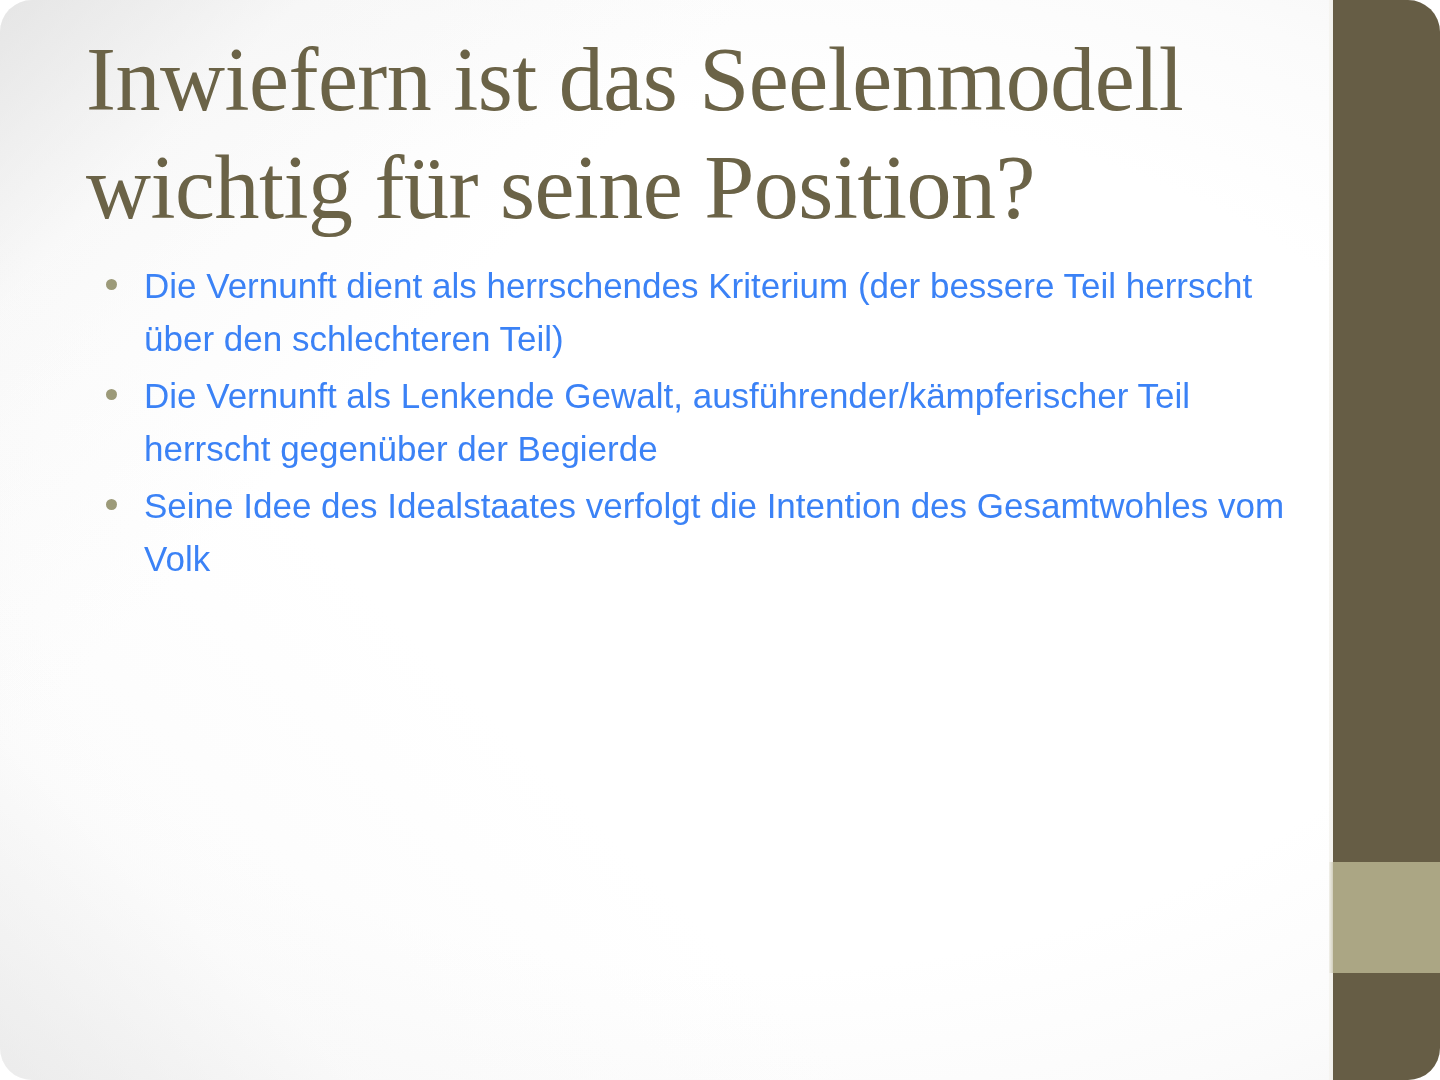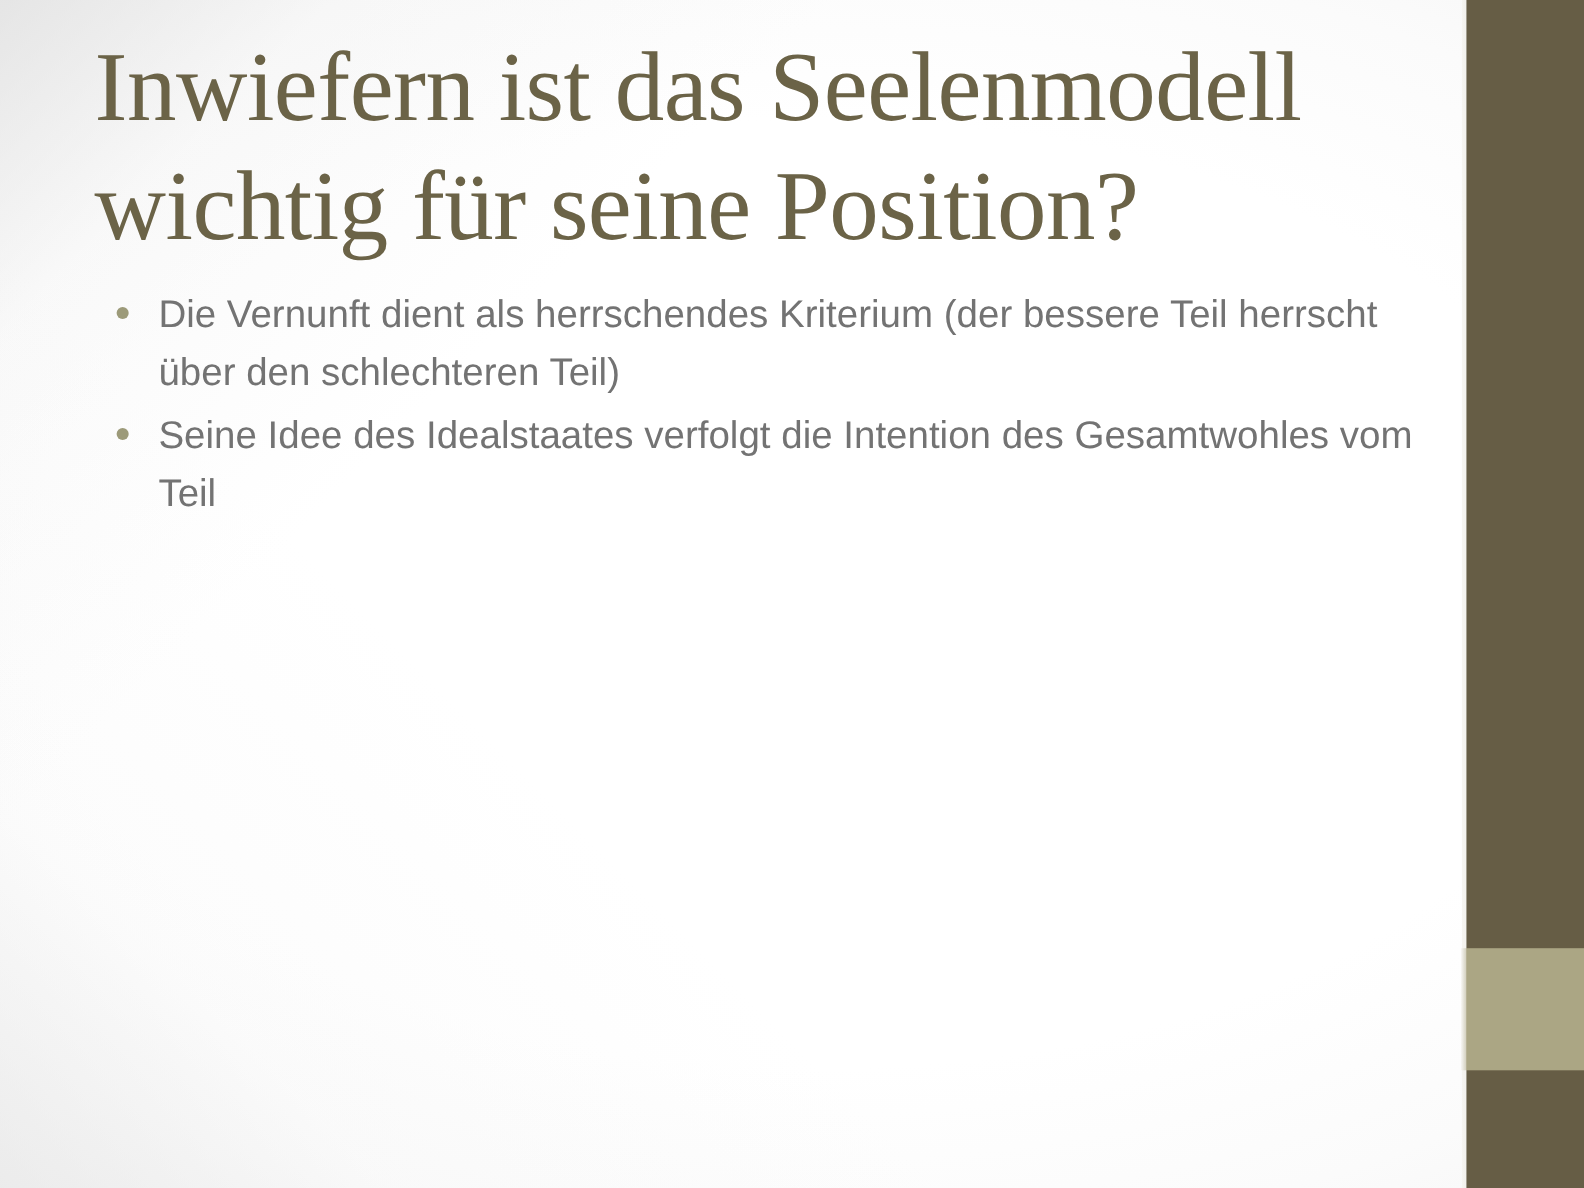--- a/index.html
+++ b/index.html
@@ -12,20 +12,21 @@
     overflow: hidden;
     font-family: "Liberation Sans", sans-serif;
   }
 
   .slide {
     position: relative;
     width: 1440px;
     height: 1080px;
     background: #ffffff;
     overflow: hidden;
+    border-radius: 32px;
   }
 
   
   .slide-bg {
     position: absolute;
     inset: 0;
     background:
       radial-gradient(ellipse 120% 95% at 52% 50%,
         #ffffff 0%,
         #ffffff 42%,
@@ -91,21 +92,21 @@
     top: 259px;
     width: 1200px;
     margin: 0;
     padding: 0;
     list-style: none;
   }
   .bullet-item {
     position: relative;
     padding-left: 48px;
     margin: 0 0 4px 0;
-    color: #737373;
+    color: #3b82f6;
     font-family: "Liberation Sans", sans-serif;
     font-size: 35px;
     line-height: 53px;
     font-weight: normal;
   }
   .bullet-marker {
     position: absolute;
     left: 10px;
     top: 20px;
     width: 11px;
@@ -131,17 +132,21 @@
 
   <h1 class="title">Inwiefern ist das Seelenmodell wichtig für seine Position?</h1>
 
   <ul class="body-list">
     <li class="bullet-item">
       <span class="bullet-marker"></span>
       <span class="bullet-text">Die Vernunft dient als herrschendes Kriterium (der bessere Teil herrscht über den schlechteren Teil)</span>
     </li>
     <li class="bullet-item">
       <span class="bullet-marker"></span>
-      <span class="bullet-text">Seine Idee des Idealstaates verfolgt die Intention des Gesamtwohles vom Teil</span>
+      <span class="bullet-text">Die Vernunft als Lenkende Gewalt, ausführender/kämpferischer Teil herrscht gegenüber der Begierde</span>
+    </li>
+    <li class="bullet-item">
+      <span class="bullet-marker"></span>
+      <span class="bullet-text">Seine Idee des Idealstaates verfolgt die Intention des Gesamtwohles vom Volk</span>
     </li>
   </ul>
 
 </div>
 
 </body></html>

